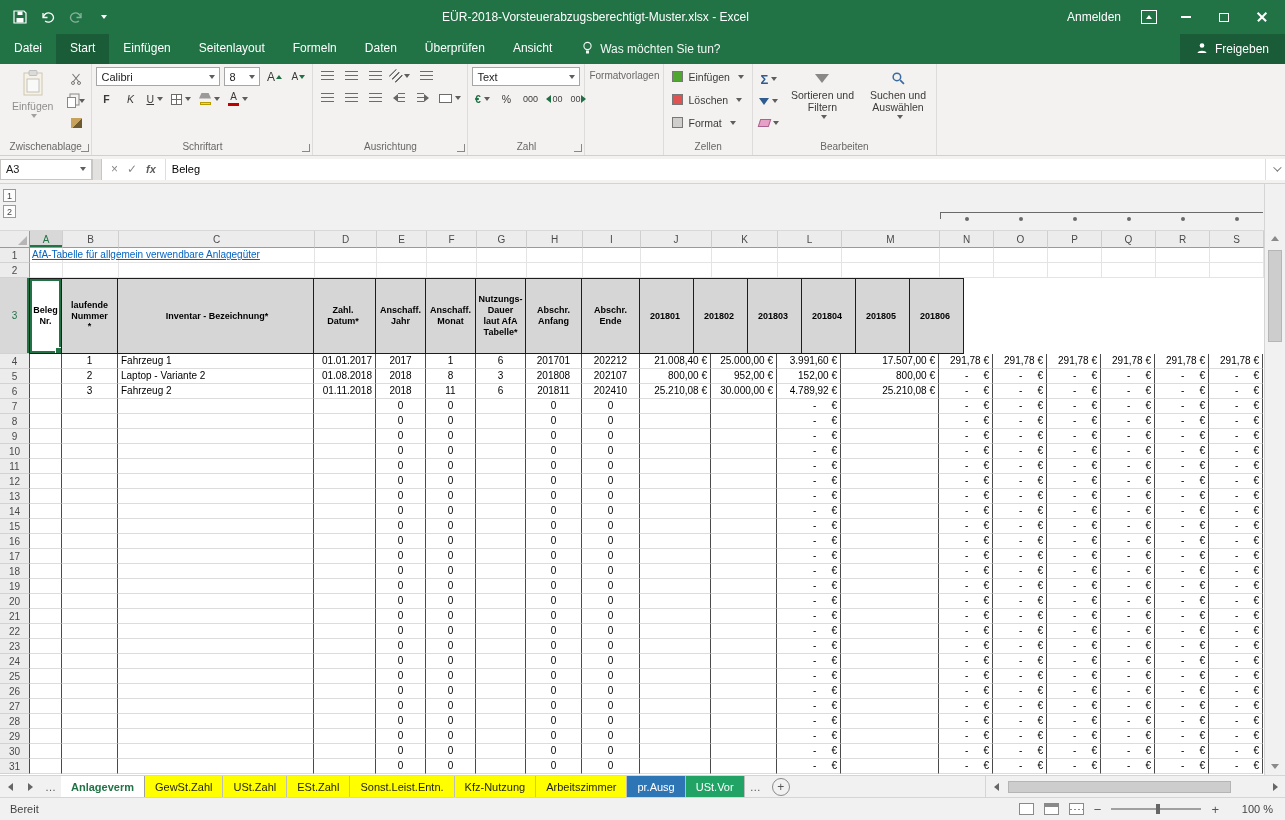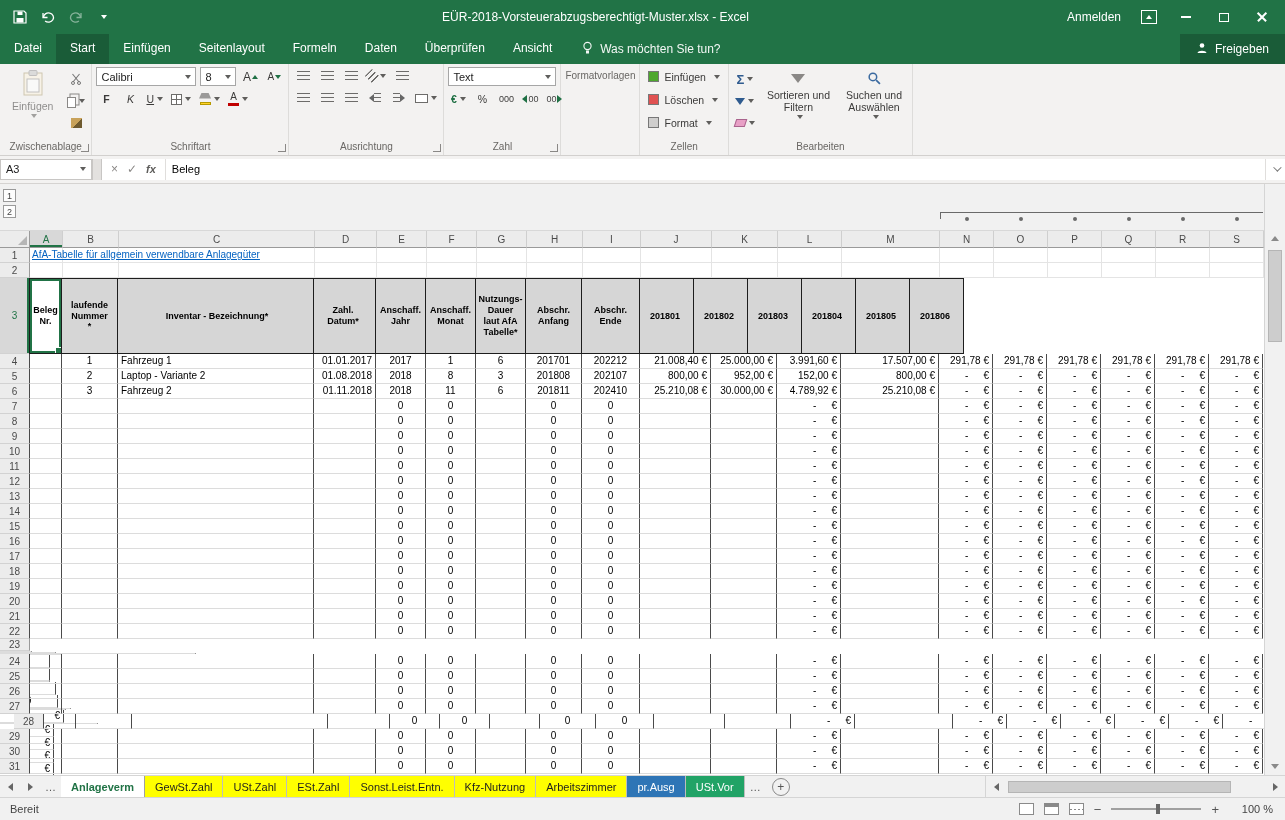--- a/index.html
+++ b/index.html
@@ -253,21 +253,21 @@
     <div class="rgl">
         <span>Zwischenablage</span>
       </div>
     <span class="launcher"></span>
   </div>
 
   <div class="rgroup">
     <div class="rgb">
       <div class="fgrid">
         <div class="frow">
-          <div class="combo" style="width:100px">
+          <div class="combo" style="width:124px">
               <span>Calibri</span>
               <i class="car"></i>
             </div>
           <div class="combo" style="width:36px">
               <span>8</span>
               <i class="car"></i>
             </div>
           <span class="mbtn">
               <span style="font-size:12px">A</span>
               <i class="tri-up-s"></i>
@@ -1374,21 +1374,21 @@
         </div>
         <div class="cell ar t acct" style="width: 54px;">
           <span>-</span>
           <span>€</span>
         </div>
         <div class="cell ar t acct" style="width: 54px;">
           <span>-</span>
           <span>€</span>
         </div>
       </div>
-      <div class="row" style="height: 15px; flex-direction: column;">
+      <div class="row" style="height: 15px;">
         <div class="rowhead">23</div>
         <div class="cell ac t first" style="width: 33px;"></div>
         <div class="cell ac t" style="width: 56px;"></div>
         <div class="cell al t" style="width: 196px;"></div>
         <div class="cell ar t" style="width: 62px;"></div>
         <div class="cell ac t" style="width: 50px;">0</div>
         <div class="cell ac t" style="width: 50px;">0</div>
         <div class="cell ac t" style="width: 50px;"></div>
         <div class="cell ac t" style="width: 56px;">0</div>
         <div class="cell ac t" style="width: 58px;">0</div>
@@ -1589,21 +1589,21 @@
         </div>
         <div class="cell ar t acct" style="width: 54px;">
           <span>-</span>
           <span>€</span>
         </div>
         <div class="cell ar t acct" style="width: 54px;">
           <span>-</span>
           <span>€</span>
         </div>
       </div>
-      <div class="row" style="height: 15px; margin-left: 14px;">
+      <div class="row" style="height: 15px;">
         <div class="rowhead">28</div>
         <div class="cell ac t first" style="width: 33px;"></div>
         <div class="cell ac t" style="width: 56px;"></div>
         <div class="cell al t" style="width: 196px;"></div>
         <div class="cell ar t" style="width: 62px;"></div>
         <div class="cell ac t" style="width: 50px;">0</div>
         <div class="cell ac t" style="width: 50px;">0</div>
         <div class="cell ac t" style="width: 50px;"></div>
         <div class="cell ac t" style="width: 56px;">0</div>
         <div class="cell ac t" style="width: 58px;">0</div>

